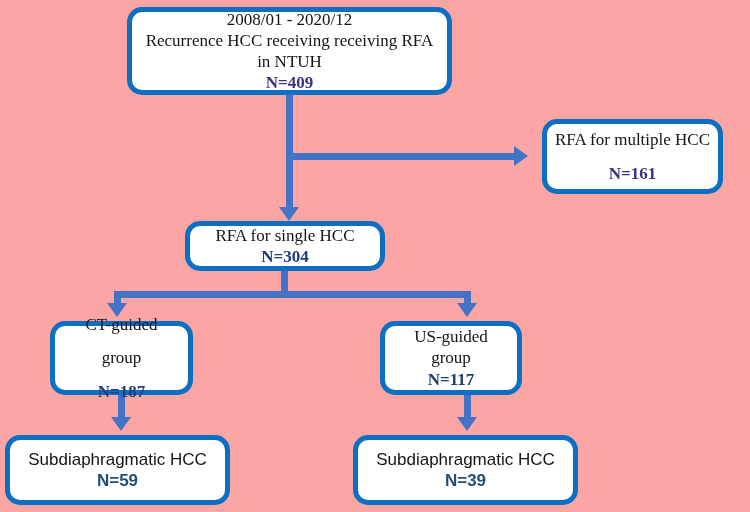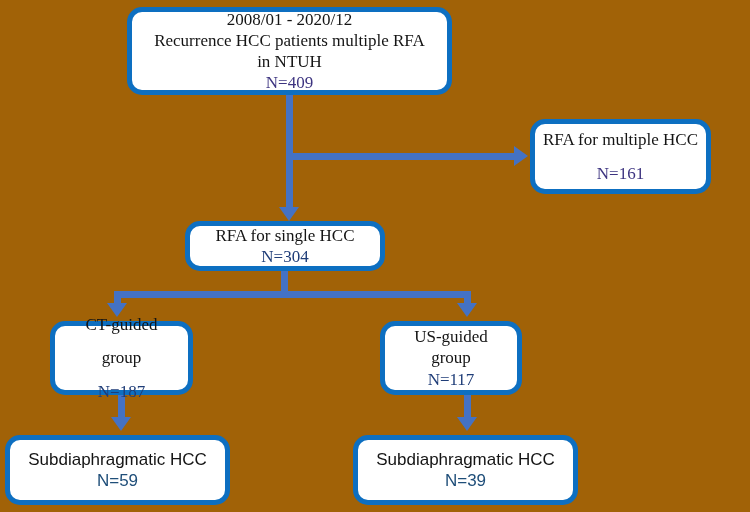--- a/index.html
+++ b/index.html
@@ -1,46 +1,46 @@
 <!DOCTYPE html>
 <html><head>
 <meta charset="utf-8">
 <style>
   html,body{margin:0;padding:0;background:#ffffff;}
   .canvas{
     position:relative;
     width:750px;height:512px;
-    background:#a16207;
+    background:#fca5a5;
     overflow:hidden;
     font-family:"Liberation Serif", serif;
   }
   
   .node{
     position:absolute;
     box-sizing:border-box;
     background:#ffffff;
     border:5px solid #0d6fc1;
     border-radius:15px;
     display:flex;
     flex-direction:column;
     align-items:center;
     justify-content:center;
     text-align:center;
     color:#141414;
     line-height:1.24;
   }
   .serif{font-family:"Liberation Serif", serif;font-size:17px;}
   .sans{font-family:"Liberation Sans", sans-serif;font-size:17px;align-items:center;}
-  .nval{font-weight:normal;}
+  .nval{font-weight:bold;}
   .n-purple{color:#3d3480;}
   .n-navy{color:#1f3d78;}
   .n-steel{color:#1f4e79;}
 
   #box-enrollment{left:127px;top:7px;width:325px;height:88px;}
-  #box-multiple{left:530px;top:119px;width:181px;height:75px;gap:12px;}
+  #box-multiple{left:542px;top:119px;width:181px;height:75px;gap:12px;}
   #box-single{left:185px;top:221px;width:200px;height:50px;}
   #box-ct{left:50px;top:321px;width:143px;height:74px;gap:12px;}
   #box-us{left:380px;top:321px;width:142px;height:74px;}
   #box-ct-sub{left:5px;top:435px;width:225px;height:70px;}
   #box-us-sub{left:353px;top:435px;width:225px;height:70px;}
 
   
   .line{position:absolute;background:#4472c4;}
   .arrow-down{
     position:absolute;width:0;height:0;
@@ -89,21 +89,21 @@
   <div class="line" id="v-split-r"></div>
   <div class="arrow-down" id="ah-ct"></div>
   <div class="arrow-down" id="ah-us"></div>
   <div class="line" id="v-ct"></div>
   <div class="arrow-down" id="ah-ct-sub"></div>
   <div class="line" id="v-us"></div>
   <div class="arrow-down" id="ah-us-sub"></div>
 
   <div class="node serif" id="box-enrollment">
     <div>2008/01 - 2020/12</div>
-    <div>Recurrence HCC patients multiple RFA</div>
+    <div>Recurrence HCC receiving receiving RFA</div>
     <div>in NTUH</div>
     <div class="nval n-purple">N=409</div>
   </div>
 
   <div class="node serif" id="box-multiple">
     <div>RFA for multiple HCC</div>
     <div class="nval n-purple">N=161</div>
   </div>
 
   <div class="node serif" id="box-single">

